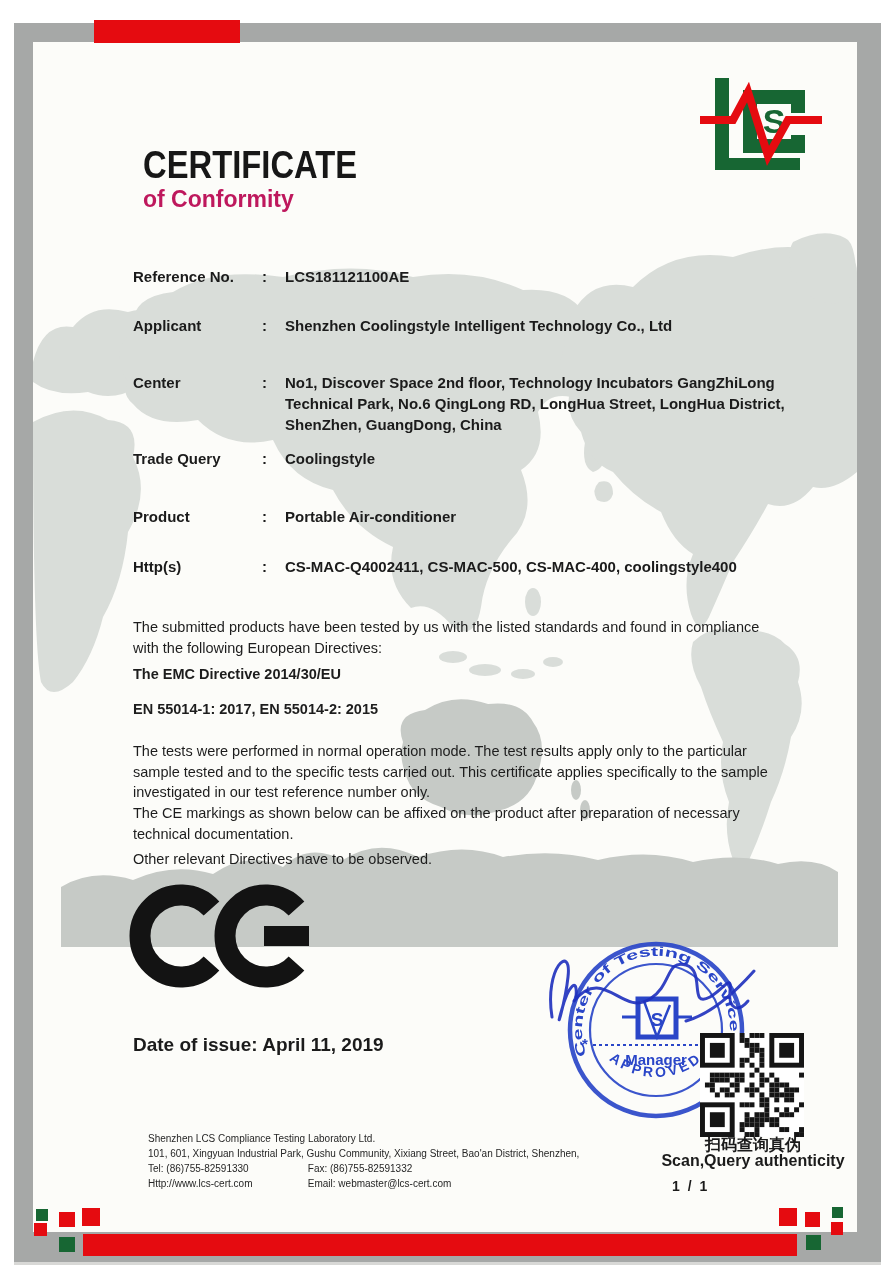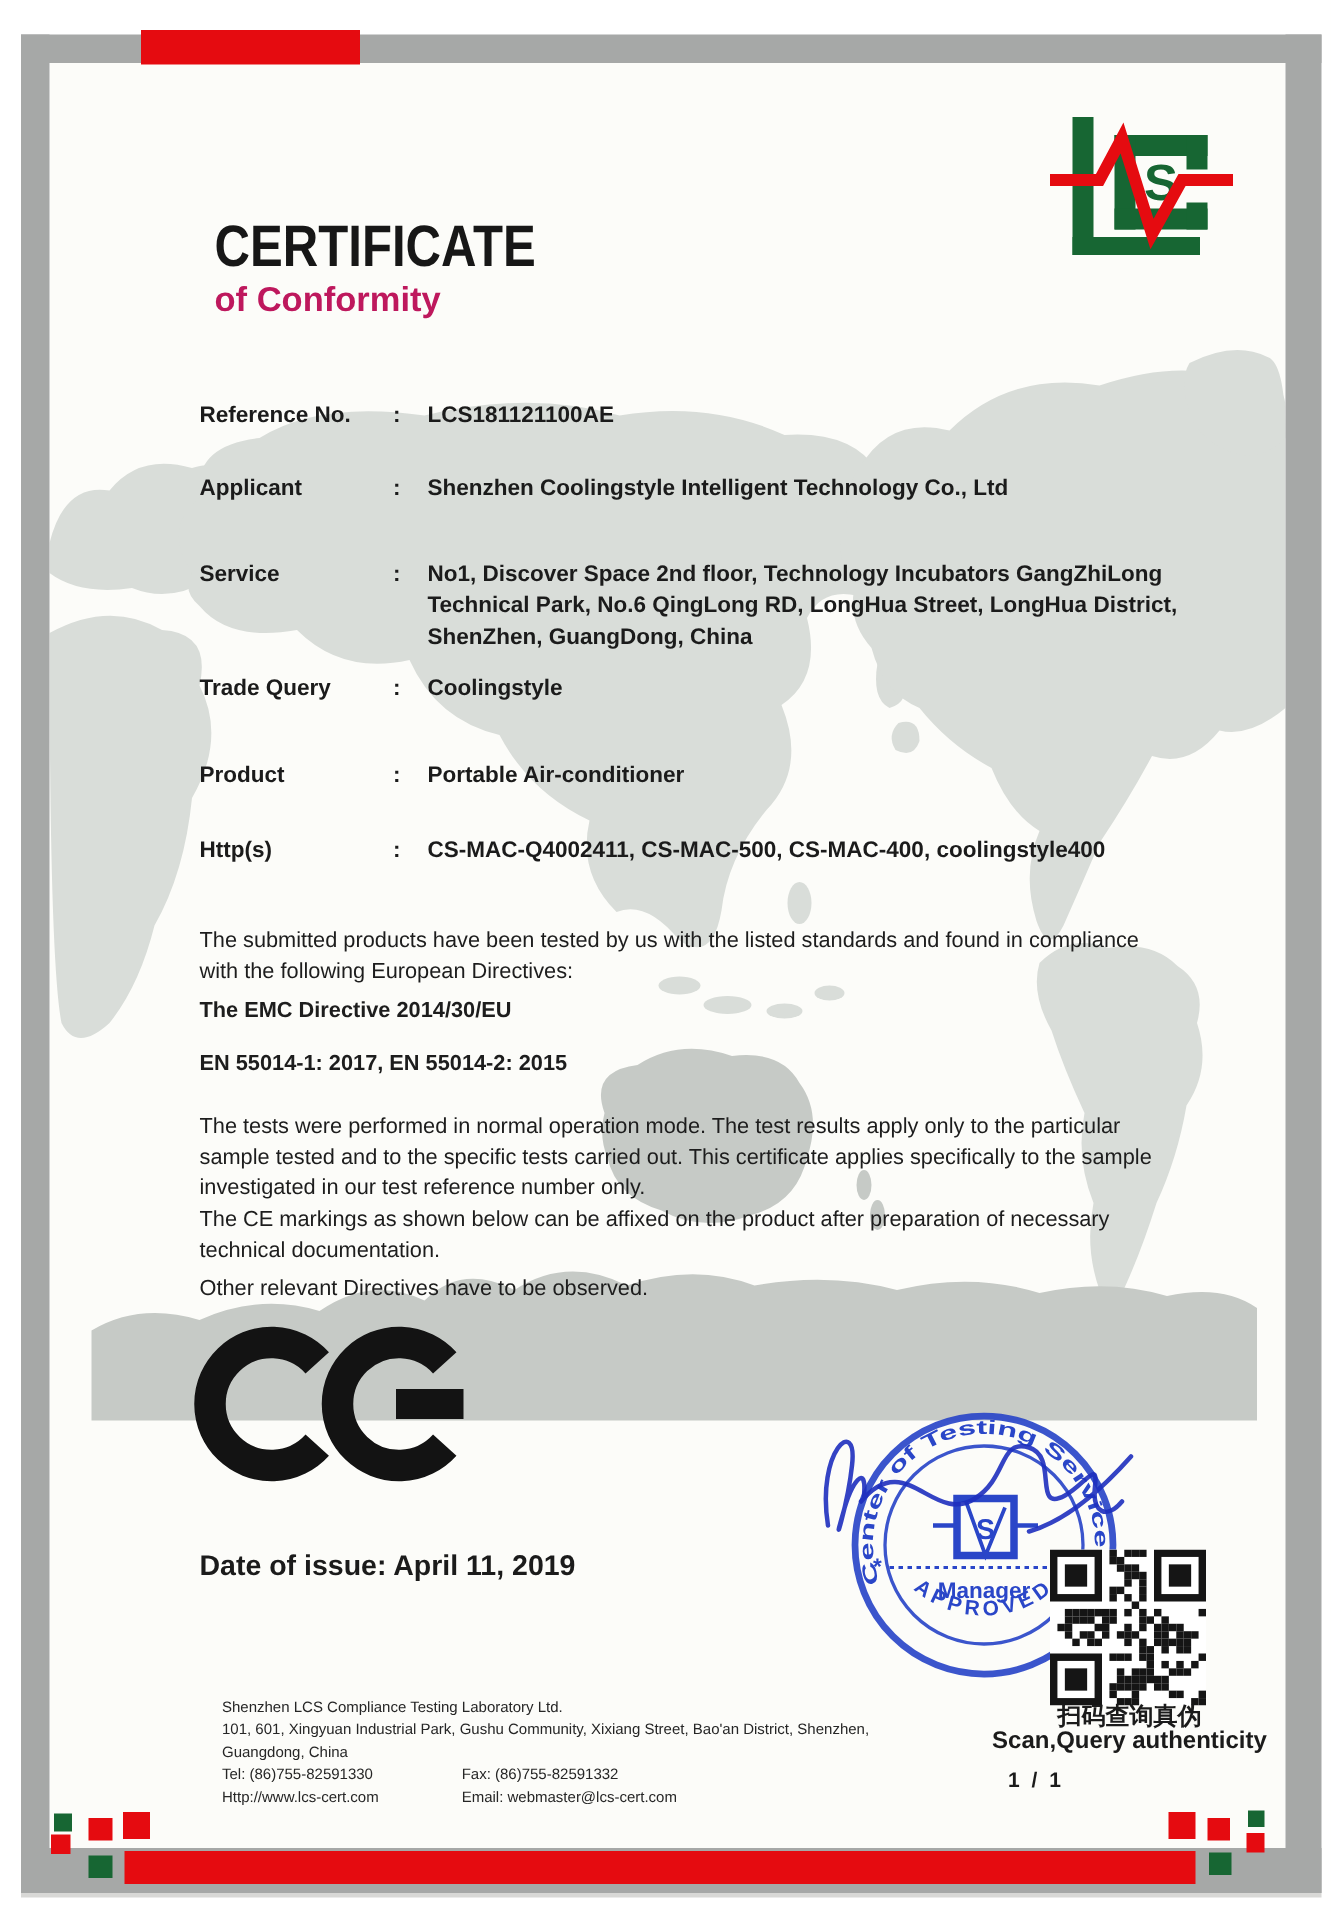--- a/index.html
+++ b/index.html
@@ -128,21 +128,21 @@
     <span class="lbl">Reference No.</span>
     <span class="colon">:</span>
     <span class="val">LCS181121100AE</span>
   </div>
   <div class="row" style="top:315px">
     <span class="lbl">Applicant</span>
     <span class="colon">:</span>
     <span class="val">Shenzhen Coolingstyle Intelligent Technology Co., Ltd</span>
   </div>
   <div class="row" style="top:372px">
-    <span class="lbl">Service</span>
+    <span class="lbl">Center</span>
     <span class="colon">:</span>
     <span class="val">No1, Discover Space 2nd floor, Technology Incubators GangZhiLong Technical Park, No.6 QingLong RD, LongHua Street, LongHua District, ShenZhen, GuangDong, China</span>
   </div>
   <div class="row" style="top:448px">
     <span class="lbl">Trade Query</span>
     <span class="colon">:</span>
     <span class="val">Coolingstyle</span>
   </div>
   <div class="row" style="top:506px">
     <span class="lbl">Product</span>
@@ -332,21 +332,20 @@
         <rect x="4.9523809523809526" y="74.28571428571429" width="24.761904761904763" height="24.761904761904763" fill="#fff"></rect>
         <rect x="9.904761904761905" y="79.23809523809524" width="14.857142857142858" height="14.857142857142858" fill="#151515"></rect>
       </svg>
   </div>
   <div class="abs qr-cap" style="top:1137px">扫码查询真伪</div>
   <div class="abs qr-cap" style="top:1153px">Scan,Query authenticity</div>
 
   <div class="abs footer">
     <div>Shenzhen LCS Compliance Testing Laboratory Ltd.</div>
     <div>101, 601, Xingyuan Industrial Park, Gushu Community, Xixiang Street, Bao'an District, Shenzhen,</div>
-    <div>Guangdong, China</div>
     <div class="cols">
       <span class="c1">Tel: (86)755-82591330</span>
       <span>Fax: (86)755-82591332</span>
     </div>
     <div class="cols">
       <span class="c1">Http://www.lcs-cert.com</span>
       <span>Email: webmaster@lcs-cert.com</span>
     </div>
   </div>
 

